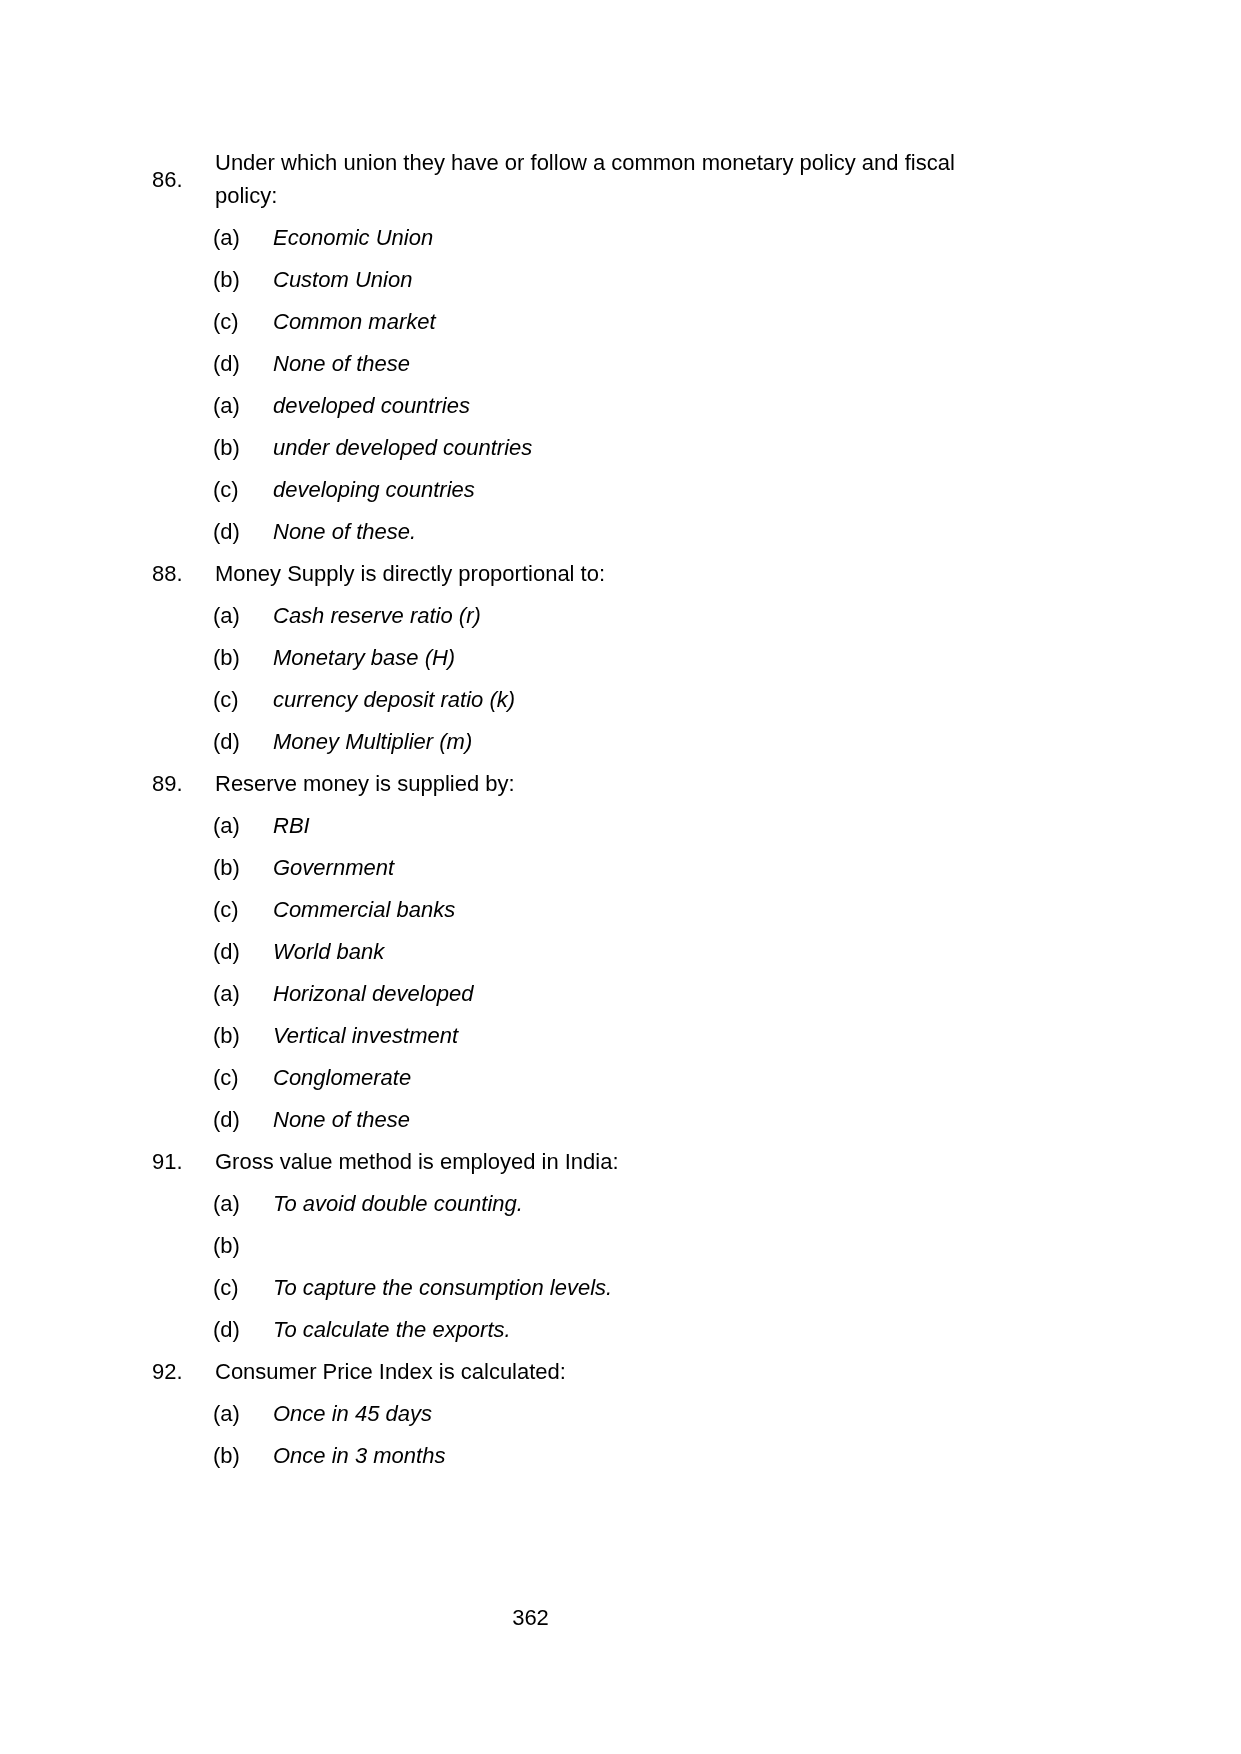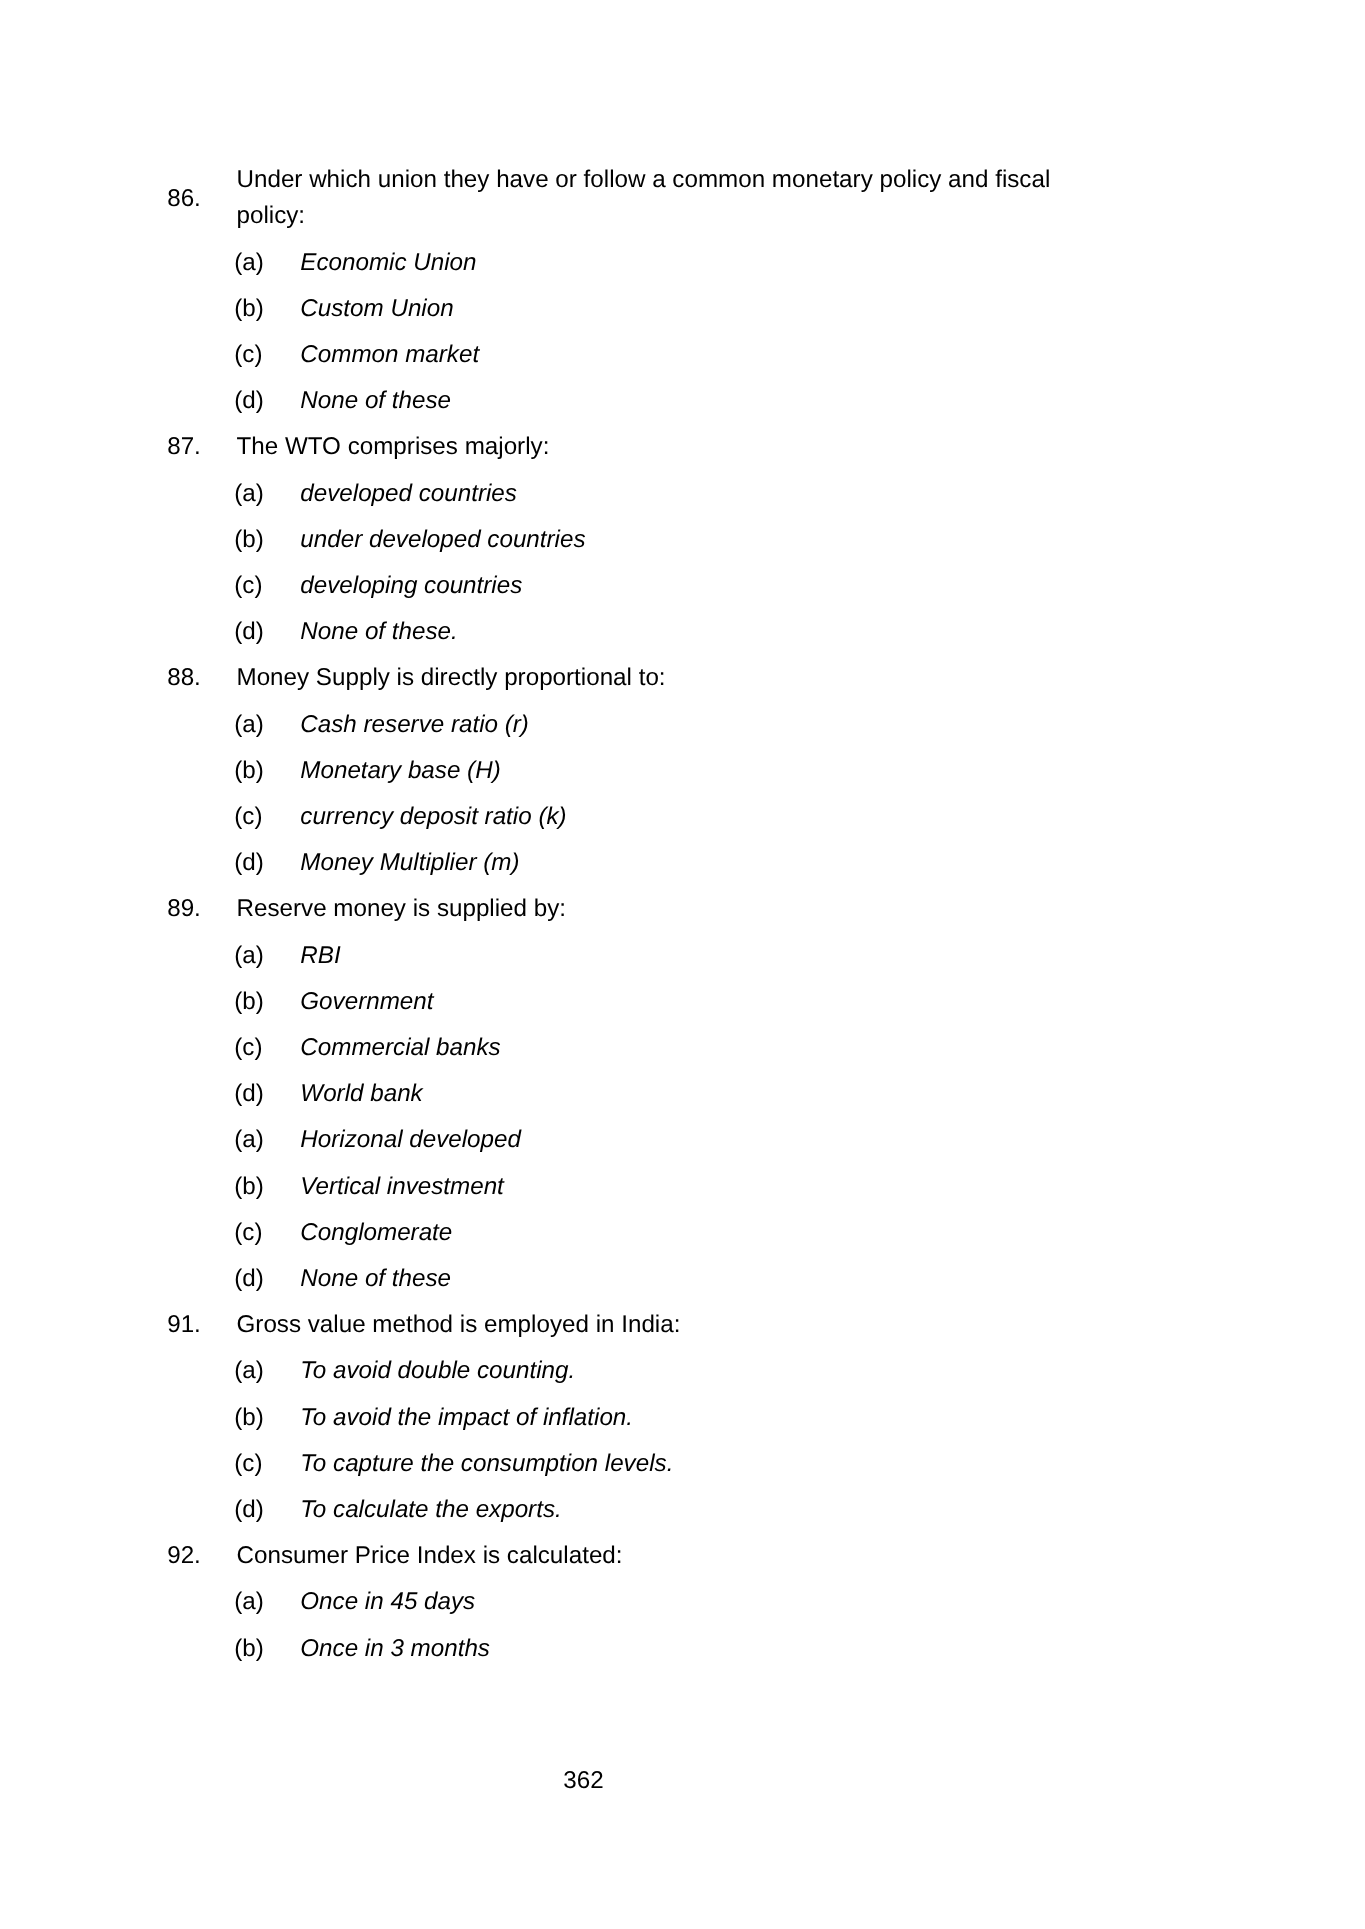--- a/index.html
+++ b/index.html
@@ -87,24 +87,20 @@
     <span class="opt-text">Common market</span>
   </div>
 
   <div class="opt-row">
     <span class="opt-label">(d)</span>
     <span class="opt-text">None of these</span>
   </div>
 </section>
 
   <section class="question">
-    <div class="q-row">
-      <span class="q-num">87.</span>
-      <span class="q-text">The WTO comprises majorly:</span>
-    </div>
 
   <div class="opt-row">
     <span class="opt-label">(a)</span>
     <span class="opt-text">developed countries</span>
   </div>
 
   <div class="opt-row">
     <span class="opt-label">(b)</span>
     <span class="opt-text">under developed countries</span>
   </div>
@@ -203,21 +199,20 @@
       <span class="q-text">Gross value method is employed in India:</span>
     </div>
 
   <div class="opt-row">
     <span class="opt-label">(a)</span>
     <span class="opt-text">To avoid double counting.</span>
   </div>
 
   <div class="opt-row">
     <span class="opt-label">(b)</span>
-    <span class="opt-text">To avoid the impact of inflation.</span>
   </div>
 
   <div class="opt-row">
     <span class="opt-label">(c)</span>
     <span class="opt-text">To capture the consumption levels.</span>
   </div>
 
   <div class="opt-row">
     <span class="opt-label">(d)</span>
     <span class="opt-text">To calculate the exports.</span>

